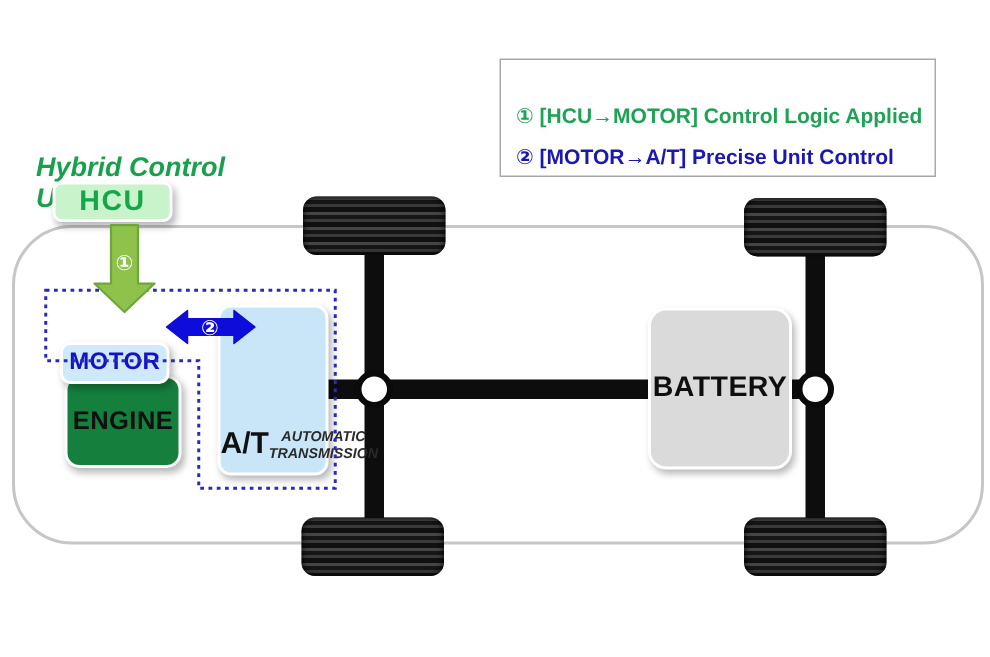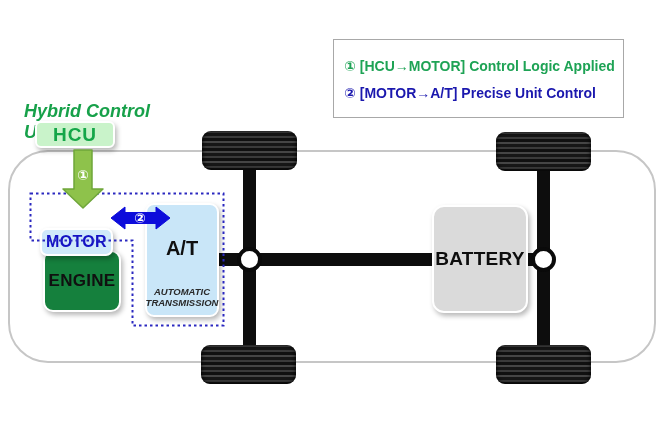--- a/index.html
+++ b/index.html
@@ -71,21 +71,21 @@
   .engine-box{
     left:43px;top:250px;width:78px;height:62px;
     background:#15803d;border-radius:10px;
     color:#101010;font-size:17px;letter-spacing:.3px;
   }
   .engine-connector{left:74px;top:228px;width:16px;height:26px;}
 
   .at-box{
     left:145px;top:203px;width:74px;height:114px;
     background:#c9e6f8;border-radius:9px;
-    display:flex;flex-direction:column;align-items:center;justify-content:space-between;
+    display:flex;flex-direction:row;align-items:flex-end;justify-content:space-between;
     padding:32px 0 7px 0;
   }
   .at-label{font-size:20px;font-weight:bold;color:#101010;}
   .at-caption{
     font-size:9.5px;font-weight:bold;font-style:italic;color:#2a2a2a;line-height:11px;
   }
 
   .battery-box{
     left:432px;top:205px;width:96px;height:108px;
     background:#dadada;border-radius:12px;
@@ -100,21 +100,21 @@
     width:18px;height:18px;text-align:center;line-height:18px;
     color:#ffffff;font-size:14px;font-weight:bold;
   }
   .badge1{left:74px;top:166px;}
   .badge2{left:131px;top:209px;}
 
   
   .legend{
     left:333px;top:39px;width:291px;height:79px;
     background:#fff;border:1px solid #a8a8a8;
-    padding:13px 0 0 10px;
+    padding:24px 0 0 10px;
   }
   .legend-line{
     font-size:14px;font-weight:bold;line-height:27px;white-space:nowrap;
   }
   .legend-line.green{color:#1ea355;}
   .legend-line.blue{color:#1b18ae;}
 </style>
 </head>
 <body>
 

